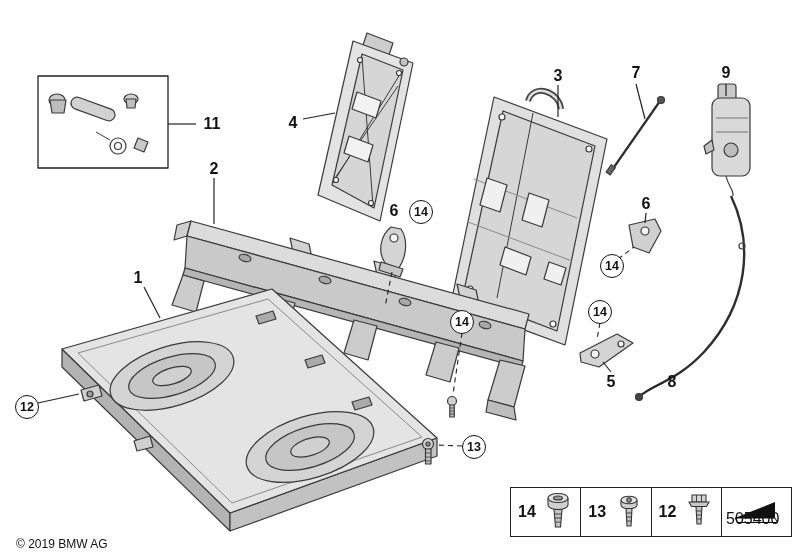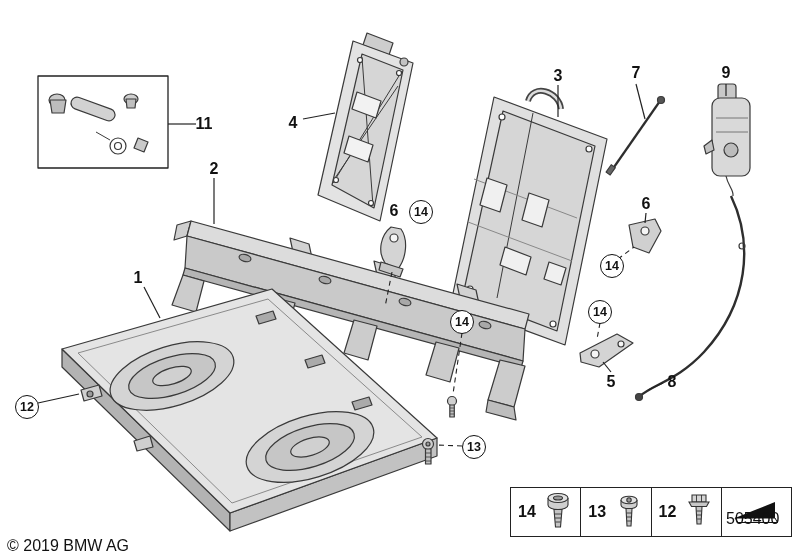--- a/index.html
+++ b/index.html
@@ -12,21 +12,21 @@
   .callout.circled{width:22px;height:22px;border:1.5px solid #111;border-radius:50%;
            background:#fff;font-size:12.5px;display:flex;align-items:center;justify-content:center}
   .legend{position:absolute;left:510px;top:487px;width:282px;height:50px;border:1.5px solid #222;
           display:flex;box-sizing:border-box;background:#fff}
   .legend-cell{flex:1;border-left:1.5px solid #222;display:flex;align-items:center;
           justify-content:space-between;padding:3px 7px;box-sizing:border-box}
   .legend-cell:first-child{border-left:none}
   .legend-cell.wedge{justify-content:center}
   .legend-label{font-weight:bold;font-size:16px}
   .legend-icon{display:block}
-  .copyright{position:absolute;left:7px;top:537px;font-size:16px}
+  .copyright{position:absolute;left:16px;top:537px;font-size:12px}
   .diagram-number{position:absolute;left:726px;top:510px;width:60px;text-align:left;font-size:16px}
 </style>
 </head>
 <body>
 
 <div class="stage">
 
   <svg class="illustration" width="800" height="560" viewBox="0 0 800 560">
     <g stroke="#3a3a3a" stroke-width="1.2" stroke-linejoin="round" fill="none">
 
@@ -190,21 +190,21 @@
   <div class="callout" style="left:138px;top:278px">1</div>
   <div class="callout" style="left:214px;top:169px">2</div>
   <div class="callout" style="left:558px;top:76px">3</div>
   <div class="callout" style="left:293px;top:123px">4</div>
   <div class="callout" style="left:611px;top:382px">5</div>
   <div class="callout" style="left:394px;top:211px">6</div>
   <div class="callout" style="left:636px;top:73px">7</div>
   <div class="callout" style="left:672px;top:382px">8</div>
   <div class="callout" style="left:726px;top:73px">9</div>
   <div class="callout" style="left:646px;top:204px">6</div>
-  <div class="callout" style="left:204px;top:124px">11</div>
+  <div class="callout" style="left:212px;top:124px">11</div>
   <div class="callout circled" style="left:27px;top:407px">12</div>
   <div class="callout circled" style="left:474px;top:447px">13</div>
   <div class="callout circled" style="left:421px;top:212px">14</div>
   <div class="callout circled" style="left:462px;top:322px">14</div>
   <div class="callout circled" style="left:612px;top:266px">14</div>
   <div class="callout circled" style="left:600px;top:312px">14</div>
 
   <div class="legend">
     <div class="legend-cell">
       <span class="legend-label">14</span>

